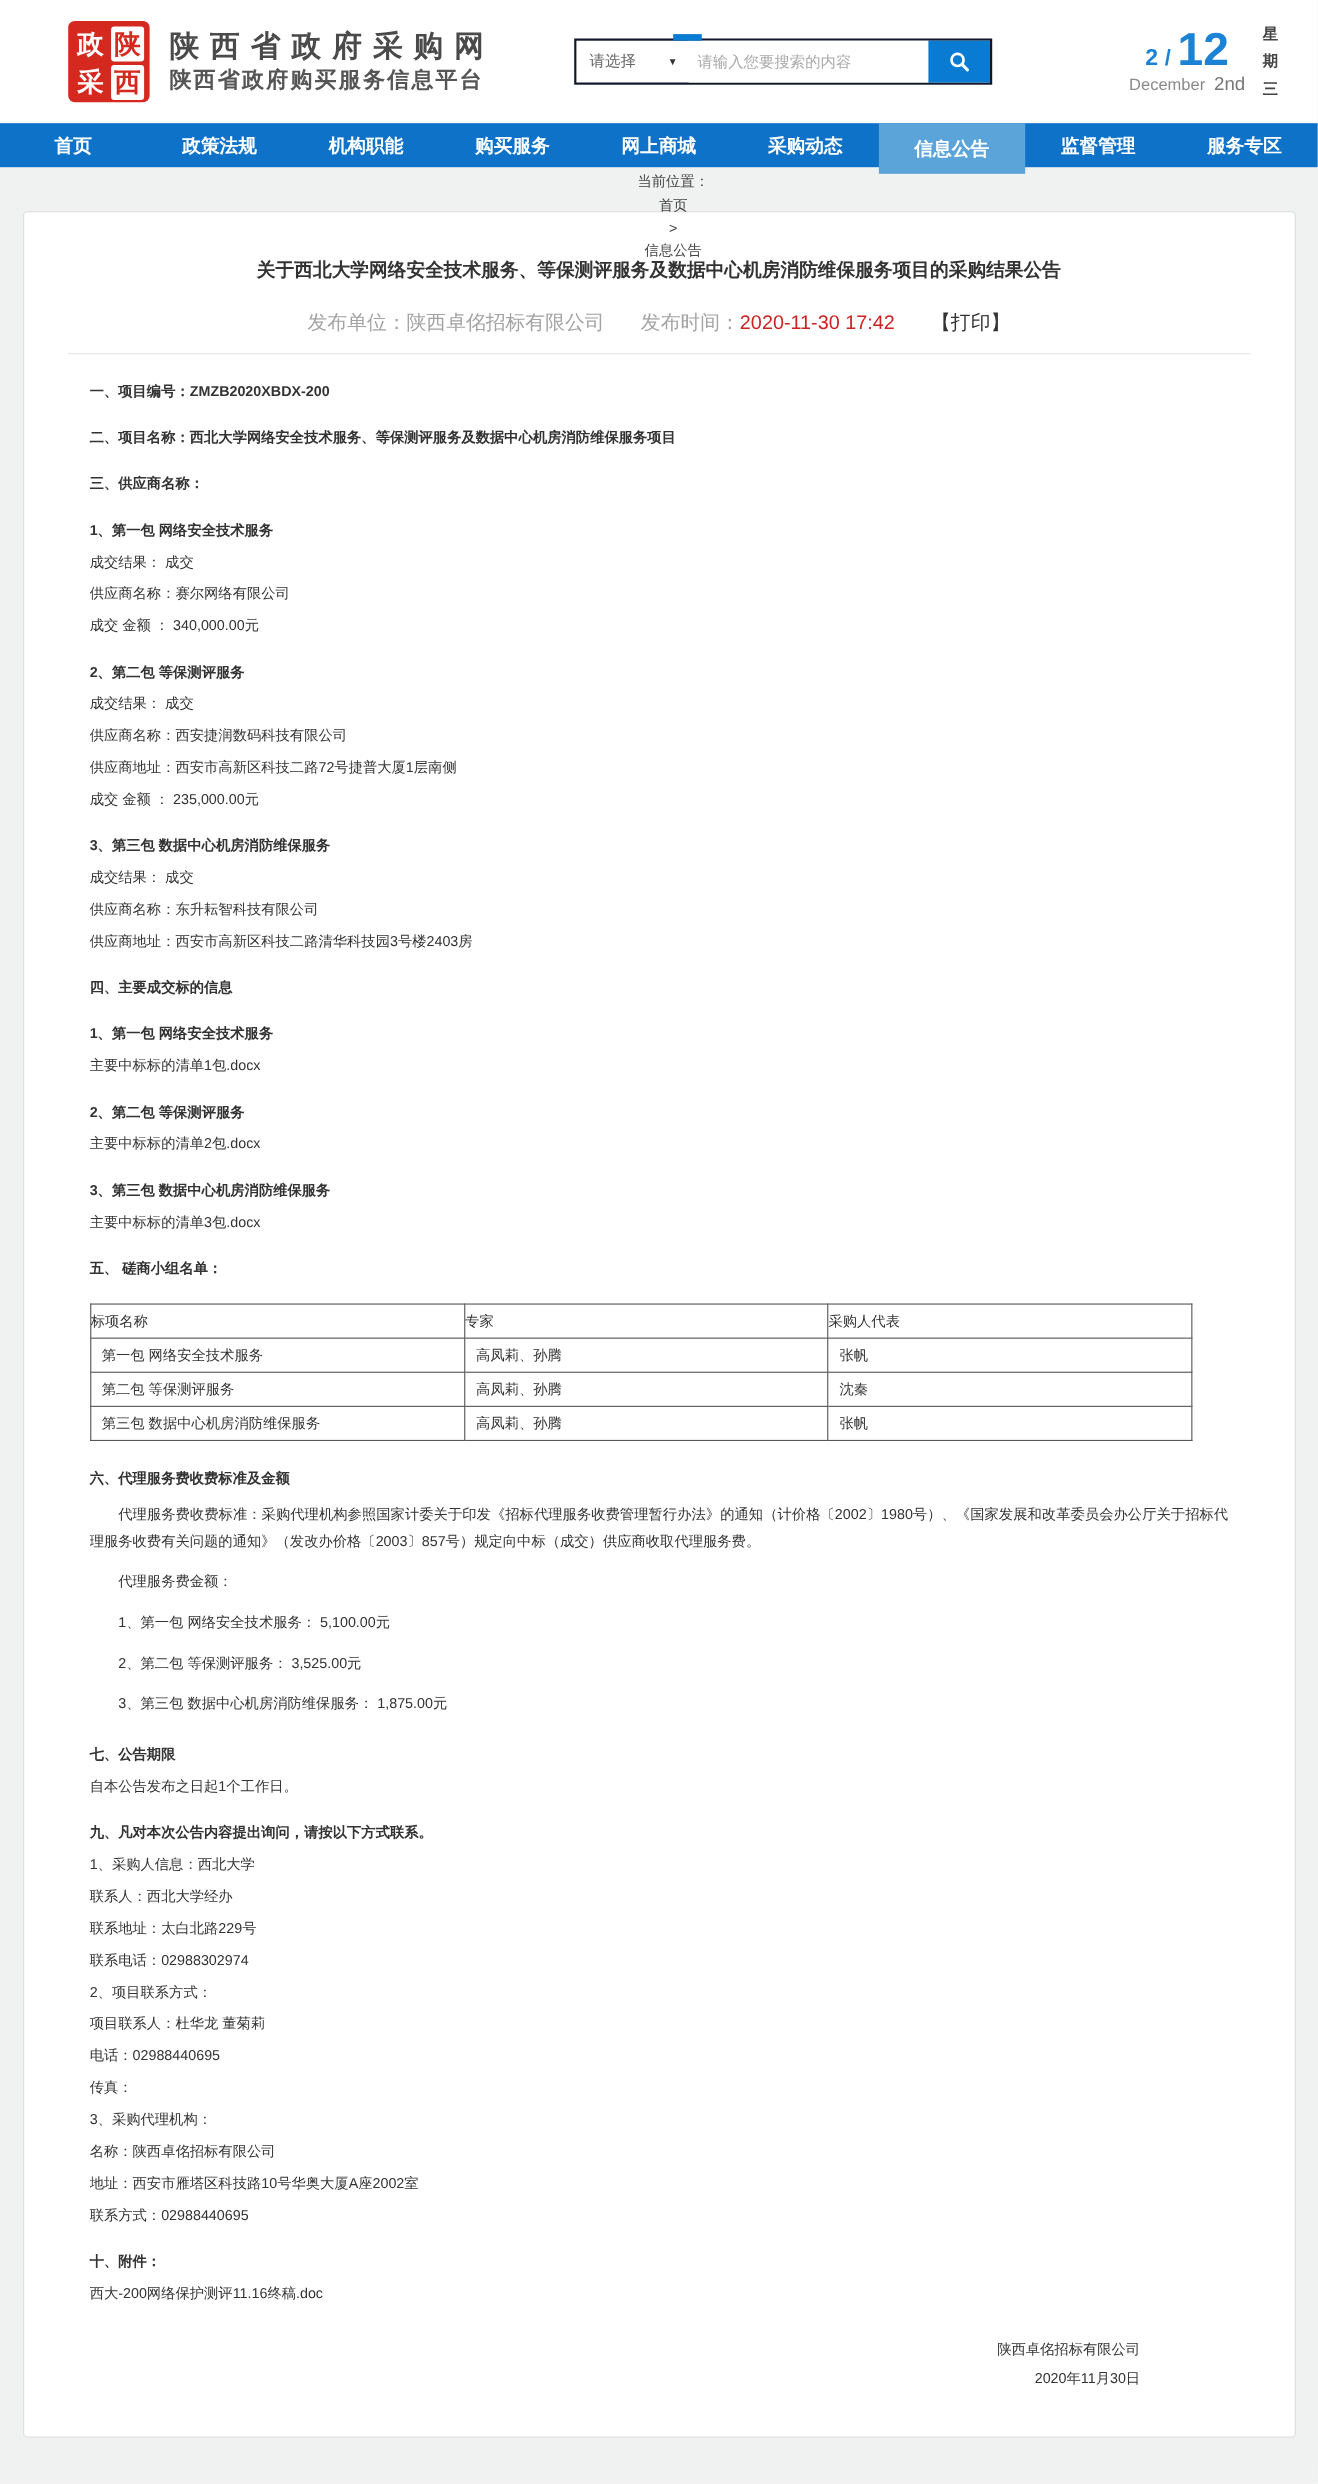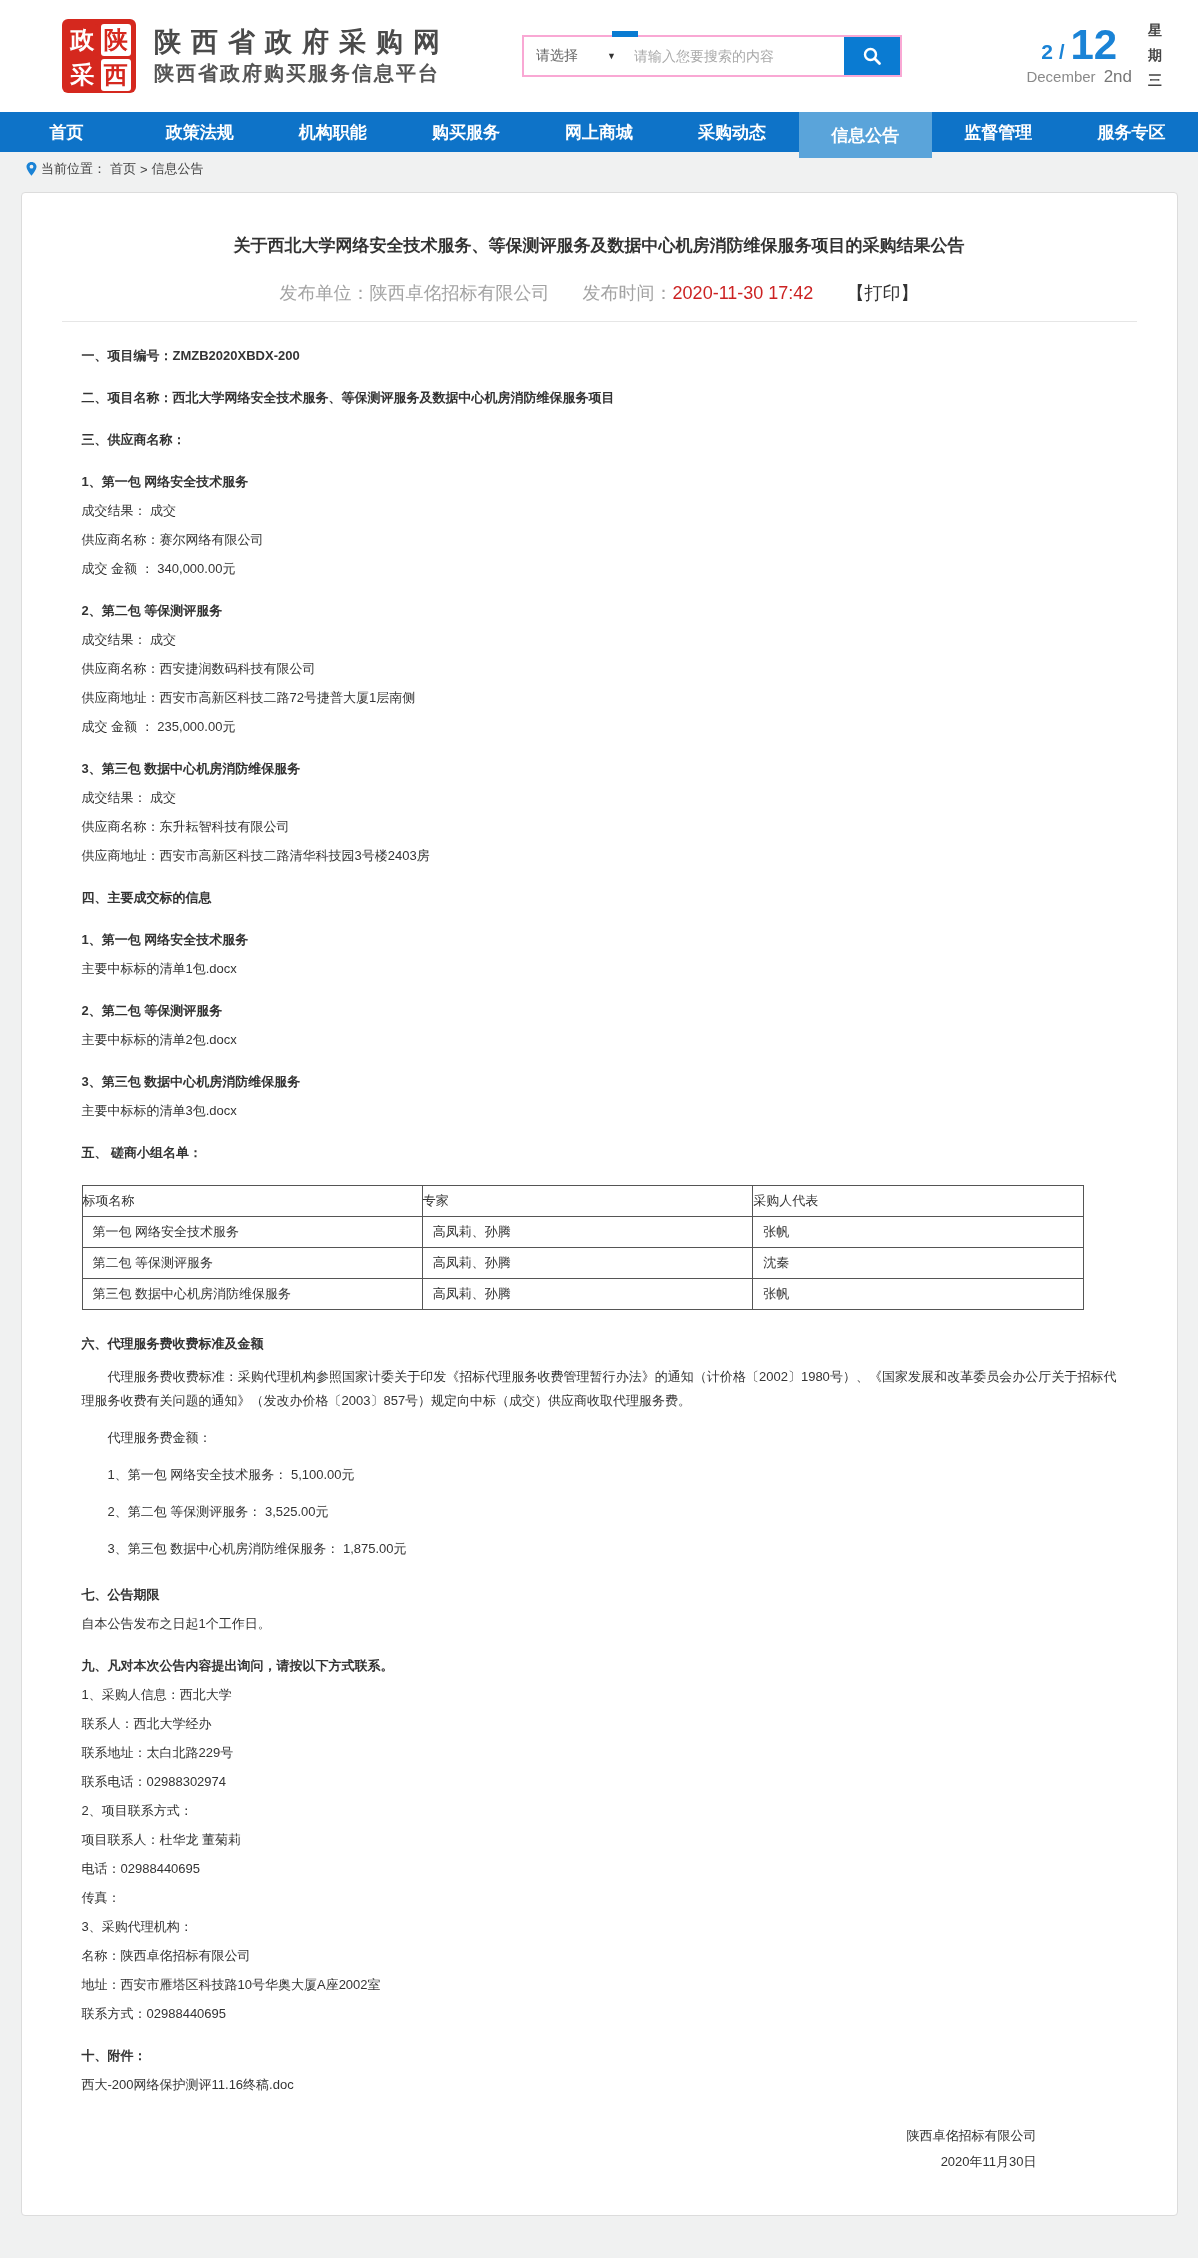--- a/index.html
+++ b/index.html
@@ -8,21 +8,21 @@
   
   .site-header { background:#fff; height:112px; display:flex; align-items:center; padding:0 36px 0 62px; }
   .logo { width:74px; height:74px; background:#d5281e; border-radius:6px; padding:5px;
           display:grid; grid-template-columns:1fr 1fr; grid-template-rows:1fr 1fr; gap:3px; flex:0 0 auto; }
   .logo span { display:flex; align-items:center; justify-content:center; font-weight:bold; font-size:24px;
                background:#d5281e; color:#fff; border-radius:3px; }
   .logo span.inv { background:#fff; color:#d5281e; }
   .site-titles { margin-left:18px; }
   .site-title { font-size:27px; font-weight:bold; color:#4a4a4a; letter-spacing:10px; line-height:34px; }
   .site-subtitle { font-size:20px; font-weight:bold; color:#555; letter-spacing:2px; line-height:28px; }
-  .search-wrap { position:relative; margin-left:72px; width:380px; height:42px; border:2px solid #f9a8d4;
+  .search-wrap { position:relative; margin-left:72px; width:380px; height:42px; border:2px solid #0f172a;
                  background:#fff; display:flex; align-items:stretch; }
   .search-notch { position:absolute; left:88px; top:-6px; width:26px; height:6px; background:#0a7bd2; }
   .search-select { width:102px; display:flex; align-items:center; justify-content:space-between;
                    padding:0 10px 0 12px; font-size:14px; color:#666; cursor:pointer; }
   .search-caret { font-size:9px; color:#333; }
   .search-input { flex:1; border:none; outline:none; font-size:14px; color:#0369a1; padding:0 8px; }
   .search-input::placeholder { color:#aaa; }
   .search-btn { width:56px; background:#0a7bd2; border:none; display:flex; align-items:center; justify-content:center; cursor:pointer; }
   .date-block { margin-left:auto; display:flex; align-items:center; gap:16px; }
   .date-left { text-align:center; }
@@ -34,21 +34,21 @@
   .date-ordinal { font-size:17px; color:#777; margin-left:8px; }
   .weekday { display:flex; flex-direction:column; gap:7px; font-size:14px; color:#444; font-weight:bold; }
 
   
   .nav { background:#0e73c8; height:40px; display:flex; }
   .nav-item { flex:1; display:flex; align-items:center; justify-content:center; color:#fff; font-size:17px;
               font-weight:bold; cursor:pointer; }
   .nav-item.active { background:#5aa4da; height:46px; }
 
   
-  .breadcrumb { height:34px; display:flex; align-items:center; padding-left:26px; font-size:13px; color:#444; gap:4px; }
+  .breadcrumb { height:34px; display:flex; align-items:center; padding-left:26px; font-size:13px; color:#444; gap:4px;flex-direction:column; }
   .crumb-link { cursor:pointer; }
 
   
   .card { width:1157px; margin:6px auto 24px; background:#fff; border:1px solid #dcdcdc; border-radius:4px;
           padding:40px 40px 36px; }
   .article-title { text-align:center; font-size:17px; font-weight:bold; color:#333; line-height:26px; padding:0 60px; }
   .article-meta { text-align:center; font-size:18px; color:#a3a3a3; margin-top:22px; }
   .article-meta .seg { margin:0 14px; }
   .meta-time { color:#cc2222; }
   .meta-print { color:#333; cursor:pointer; }

